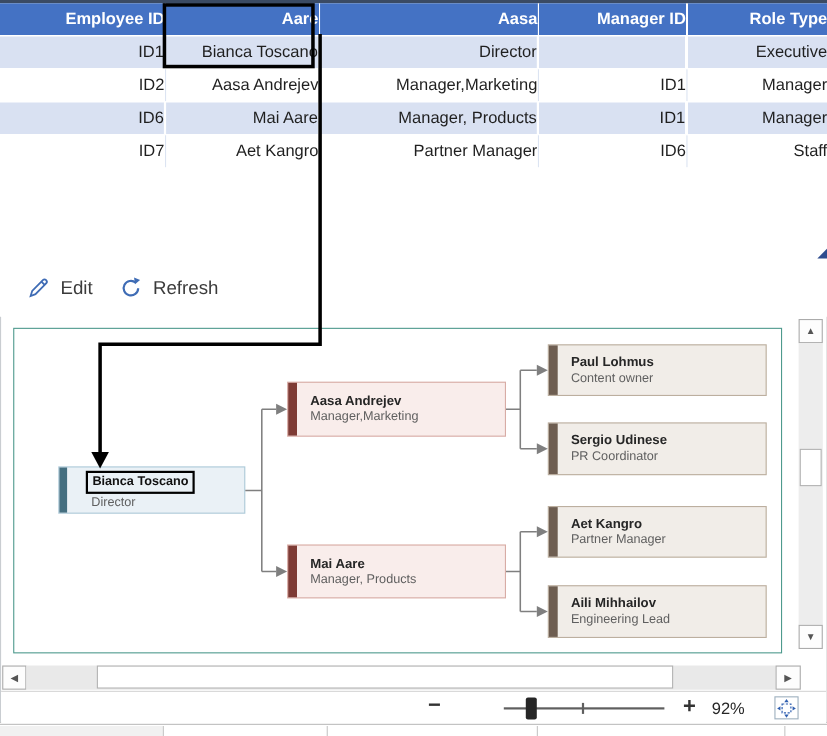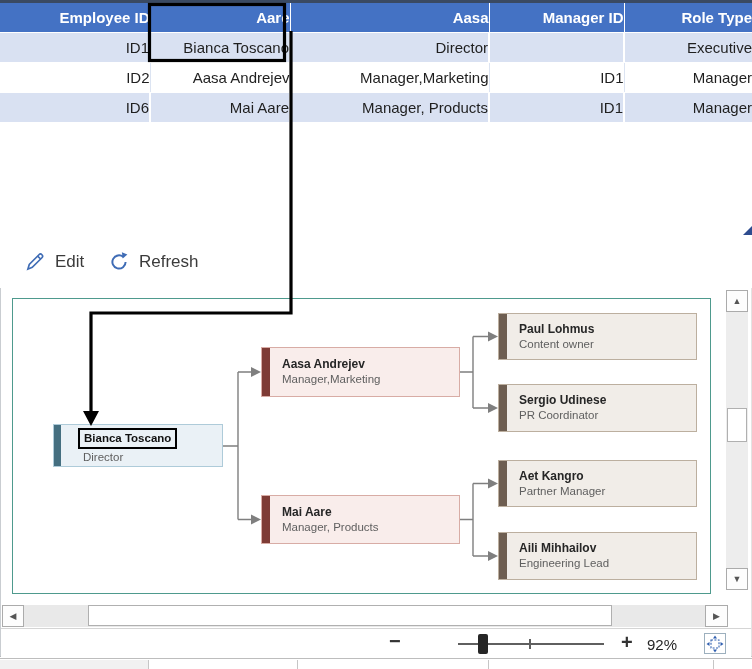--- a/index.html
+++ b/index.html
@@ -114,20 +114,27 @@
       <td>ID1</td>
       <td>Manager</td>
     </tr>
     <tr class="row-band">
       <td>ID6</td>
       <td>Mai Aare</td>
       <td>Manager, Products</td>
       <td>ID1</td>
       <td>Manager</td>
     </tr>
+    <tr class="row-white">
+      <td>ID7</td>
+      <td>Aet Kangro</td>
+      <td>Partner Manager</td>
+      <td>ID6</td>
+      <td>Staff</td>
+    </tr>
   </tbody>
     </table>
   <div class="table-handle"></div>
 
   <div class="toolbar">
     <div class="tb-btn" style="left:24px;top:15px;">
       <svg width="22" height="22" viewBox="0 0 20 20">
         <g fill="none" stroke="#3f6cb5" stroke-width="1.5">
           <path d="M3.5 16.5l1.3-4.3 8.8-8.8a1.9 1.9 0 0 1 2.7 2.7l-8.8 8.8-4 1.6z"></path>
           <path d="M12.4 4.6l2.7 2.7"></path>

